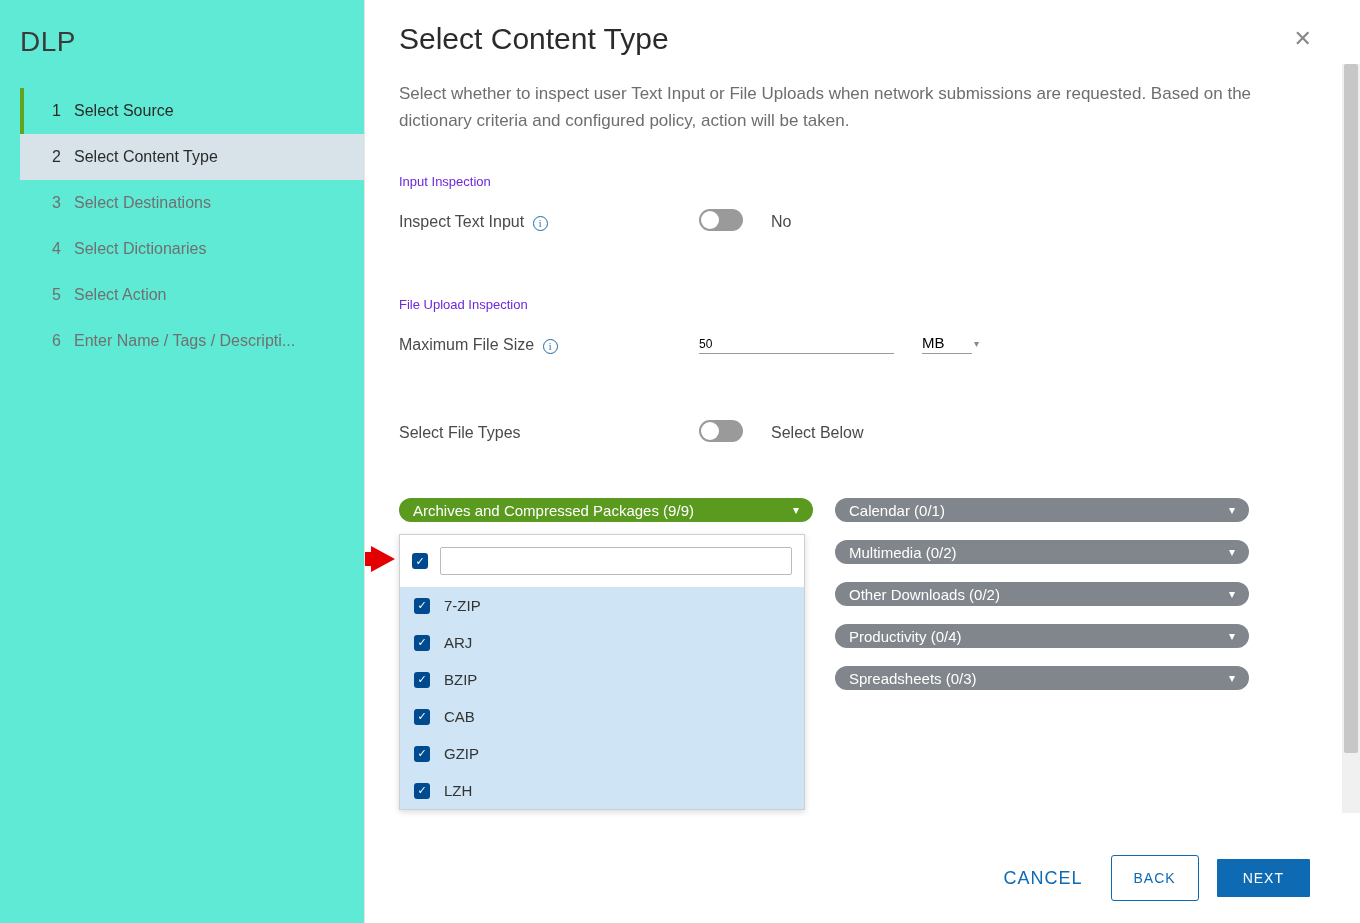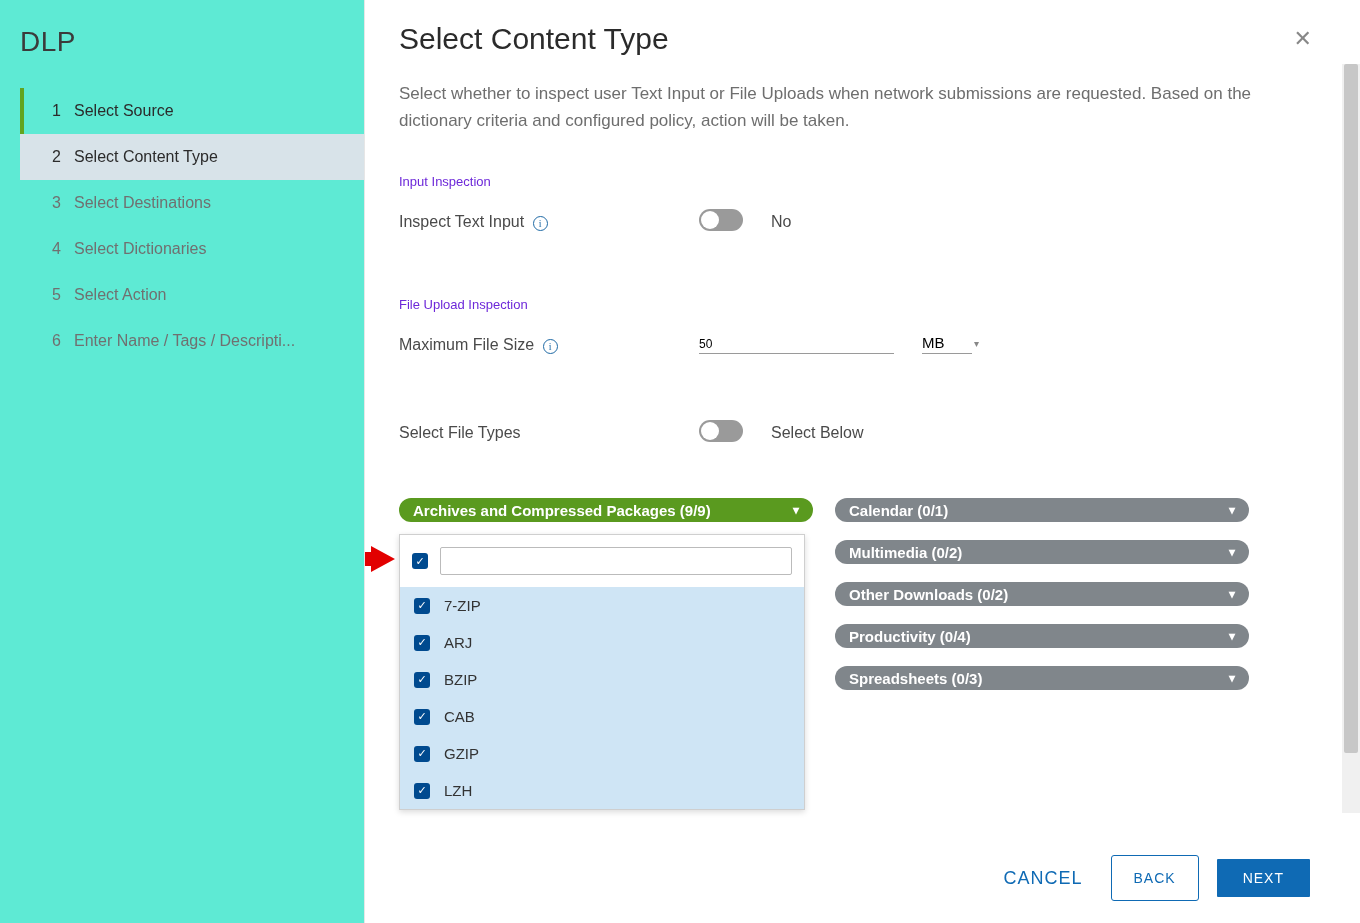--- a/index.html
+++ b/index.html
@@ -32,21 +32,21 @@
   .unit-wrap { display:inline-flex; align-items:center; }
   .unit-caret { font-size:10px; color:#888; margin-left:2px; }
 
   .spacer30 { height: 30px; }
   .spacer40 { height: 40px; }
 
   
   .pill-grid { position: relative; }
   .pill-col { display:flex; flex-direction:column; gap:18px; width:414px; }
   .pill-col.right { position:absolute; left:436px; top:0; }
-  .pill { height:24px; border-radius:16px; display:flex; align-items:center; justify-content:space-between; padding:0 14px; color:#fff; font-size:15px; cursor:pointer; background:#80868b;font-weight:bold; }
+  .pill { height:24px; border-radius:16px; display:flex; align-items:center; justify-content:space-between; padding:0 14px; color:#fff; font-size:15px; cursor:pointer; background:#80868b; }
   .pill.green { background:#5a9a1f; }
   .pill .caret { font-size:12px; }
 
   
   .dd-panel { position:absolute; left:0; top:36px; width:406px; background:#fff; border:1px solid #cfcfcf; box-shadow:0 2px 6px rgba(0,0,0,0.15); z-index:50; }
   .dd-top { display:flex; align-items:center; padding:12px; gap:12px; }
   .dd-search { flex:1; height:28px; border:1px solid #bbb; border-radius:2px; padding:0 6px; font-size:14px; }
   .dd-list { max-height:240px; overflow-y:auto; background:#cfe5f5; }
   .dd-item { display:flex; align-items:center; gap:14px; padding:10px 14px; font-size:15px; color:#333; }
   .cbx { width:16px; height:16px; border-radius:3px; background:#004a8f; display:inline-flex; align-items:center; justify-content:center; color:#fff; font-size:11px; cursor:pointer; flex-shrink:0; }

